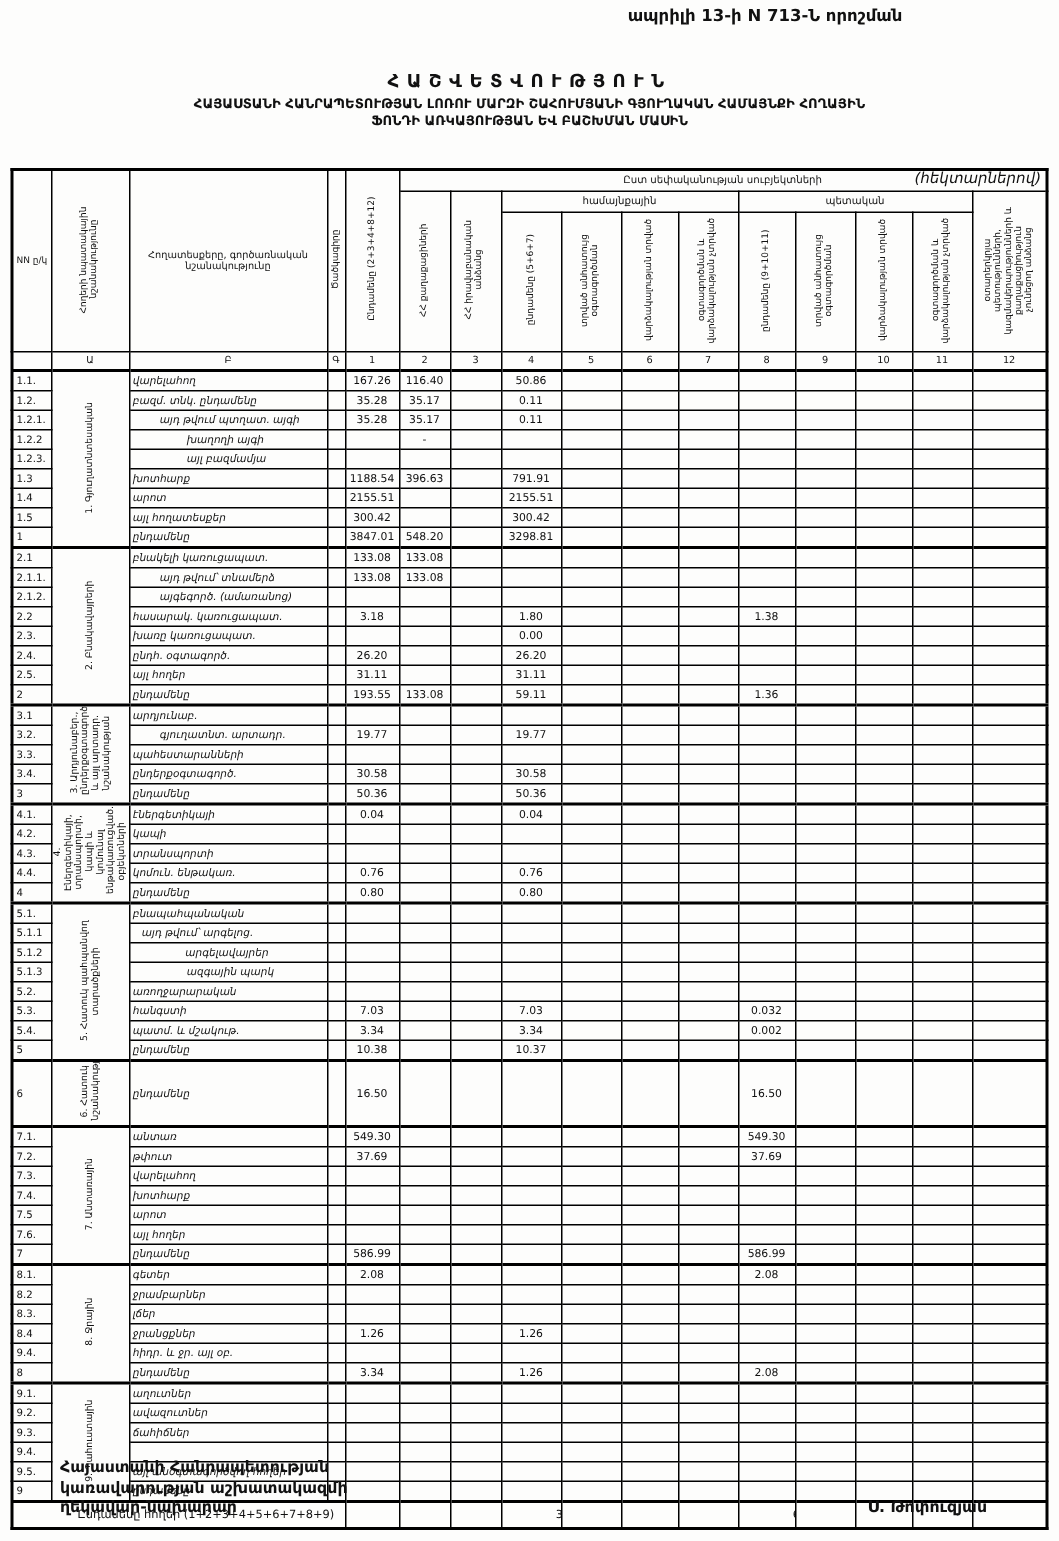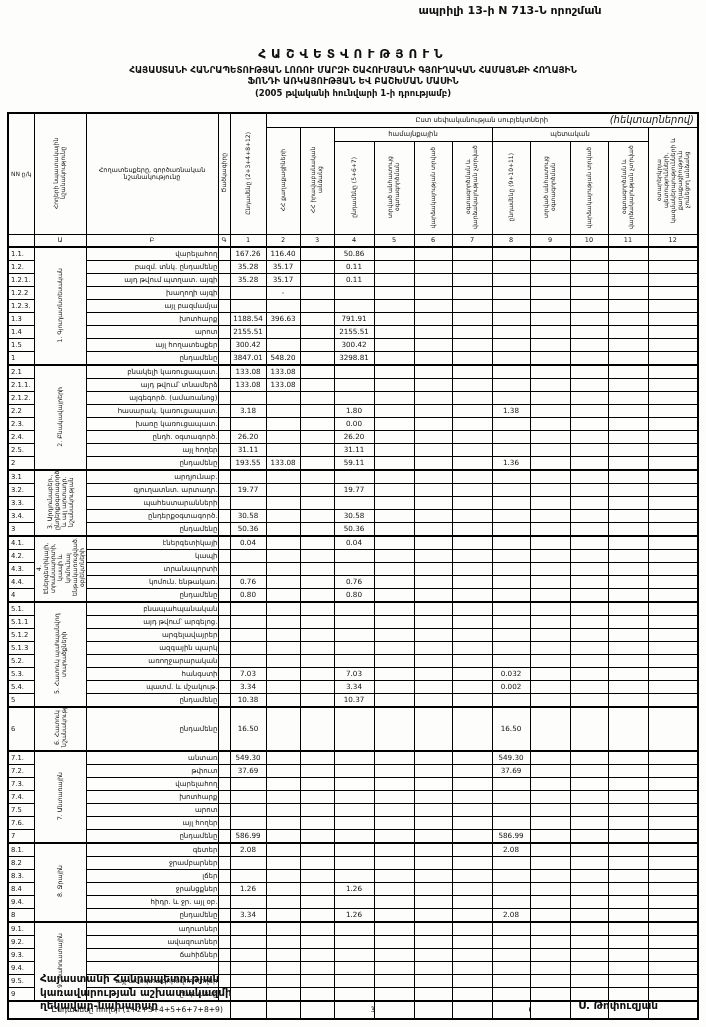--- a/index.html
+++ b/index.html
@@ -15,21 +15,21 @@
   td,th{border:1px solid #000;padding:0;font-weight:normal;vertical-align:middle;overflow:hidden;}
   thead th{font-size:6px;line-height:1.1;}
   thead .hspan{height:13px;font-size:6.8px;}
   thead .vh-row th{height:92px;}
   .vert{writing-mode:vertical-rl;transform:rotate(180deg);display:inline-block;font-size:6px;line-height:1.15;}
   .vh{max-height:88px;}
   .land-h{font-size:6.5px;}
   .letters th{height:11px;font-size:6.5px;border-bottom:2px solid #000;}
   tbody td{height:12px;font-size:7px;line-height:1;}
   td.num{text-align:center;font-size:7.2px;white-space:nowrap;}
-  td.lbl{text-align:right;padding-left:2px;white-space:nowrap;}
+  td.lbl{text-align:left;padding-left:2px;white-space:nowrap;font-style:italic;}
   td.nn{text-align:left;padding-left:2px;font-size:6.8px;white-space:nowrap;}
   td.sec{text-align:center;}
   td.sec .vert{font-size:6.2px;}
   tr.sec-start td{border-top:2px solid #000;}
   tr.tall td{height:42px;}
   tr.grand td{border-top:2px solid #000;height:16px;font-size:7.4px;padding-left:36px;}
   tr.grand td.glabel{text-align:center;font-size:7.6px;}
   .footer-left{position:absolute;top:972px;left:40px;font-weight:bold;font-size:10.5px;line-height:1.3;}
   .footer-right{position:absolute;top:999px;right:48px;font-weight:bold;font-size:10.5px;}
 </style>
@@ -37,21 +37,20 @@
 <body>
 
 <div class="appendix">
   <div>ապրիլի 13-ի N 713-Ն որոշման</div>
 </div>
 
 <div class="titleblock">
   <div class="doc-title">ՀԱՇՎԵՏՎՈՒԹՅՈՒՆ</div>
   <div class="sub1">ՀԱՅԱՍՏԱՆԻ ՀԱՆՐԱՊԵՏՈՒԹՅԱՆ ԼՈՌՈՒ ՄԱՐԶԻ ՇԱՀՈՒՄՅԱՆԻ ԳՅՈՒՂԱԿԱՆ ՀԱՄԱՅՆՔԻ ՀՈՂԱՅԻՆ</div>
   <div class="sub2">ՖՈՆԴԻ ԱՌԿԱՅՈՒԹՅԱՆ ԵՎ ԲԱՇԽՄԱՆ ՄԱՍԻՆ</div>
-  <div class="sub3">(2005 թվականի հունվարի 1-ի դրությամբ)</div>
 </div>
 
 <div class="hectares">(հեկտարներով)</div>
 
 <table>
   <colgroup>
     <col style="width:26px">
       <col style="width:52px">
       <col style="width:132px">
       <col style="width:12px">
@@ -590,21 +589,21 @@
         <td class="num"></td>
         <td class="num"></td>
         <td class="num"></td>
         <td class="num"></td>
         <td class="num"></td>
         <td class="num"></td>
         <td class="num"></td>
       </tr>
       <tr>
         <td class="nn">5.1.1</td>
-        <td class="lbl" style="padding-left: 20px;">այդ թվում՝ արգելոց.</td>
+        <td class="lbl" style="padding-left: 8px;">այդ թվում՝ արգելոց.</td>
         <td class="num"></td>
         <td class="num"></td>
         <td class="num"></td>
         <td class="num"></td>
         <td class="num"></td>
         <td class="num"></td>
         <td class="num"></td>
         <td class="num"></td>
         <td class="num"></td>
         <td class="num"></td>

